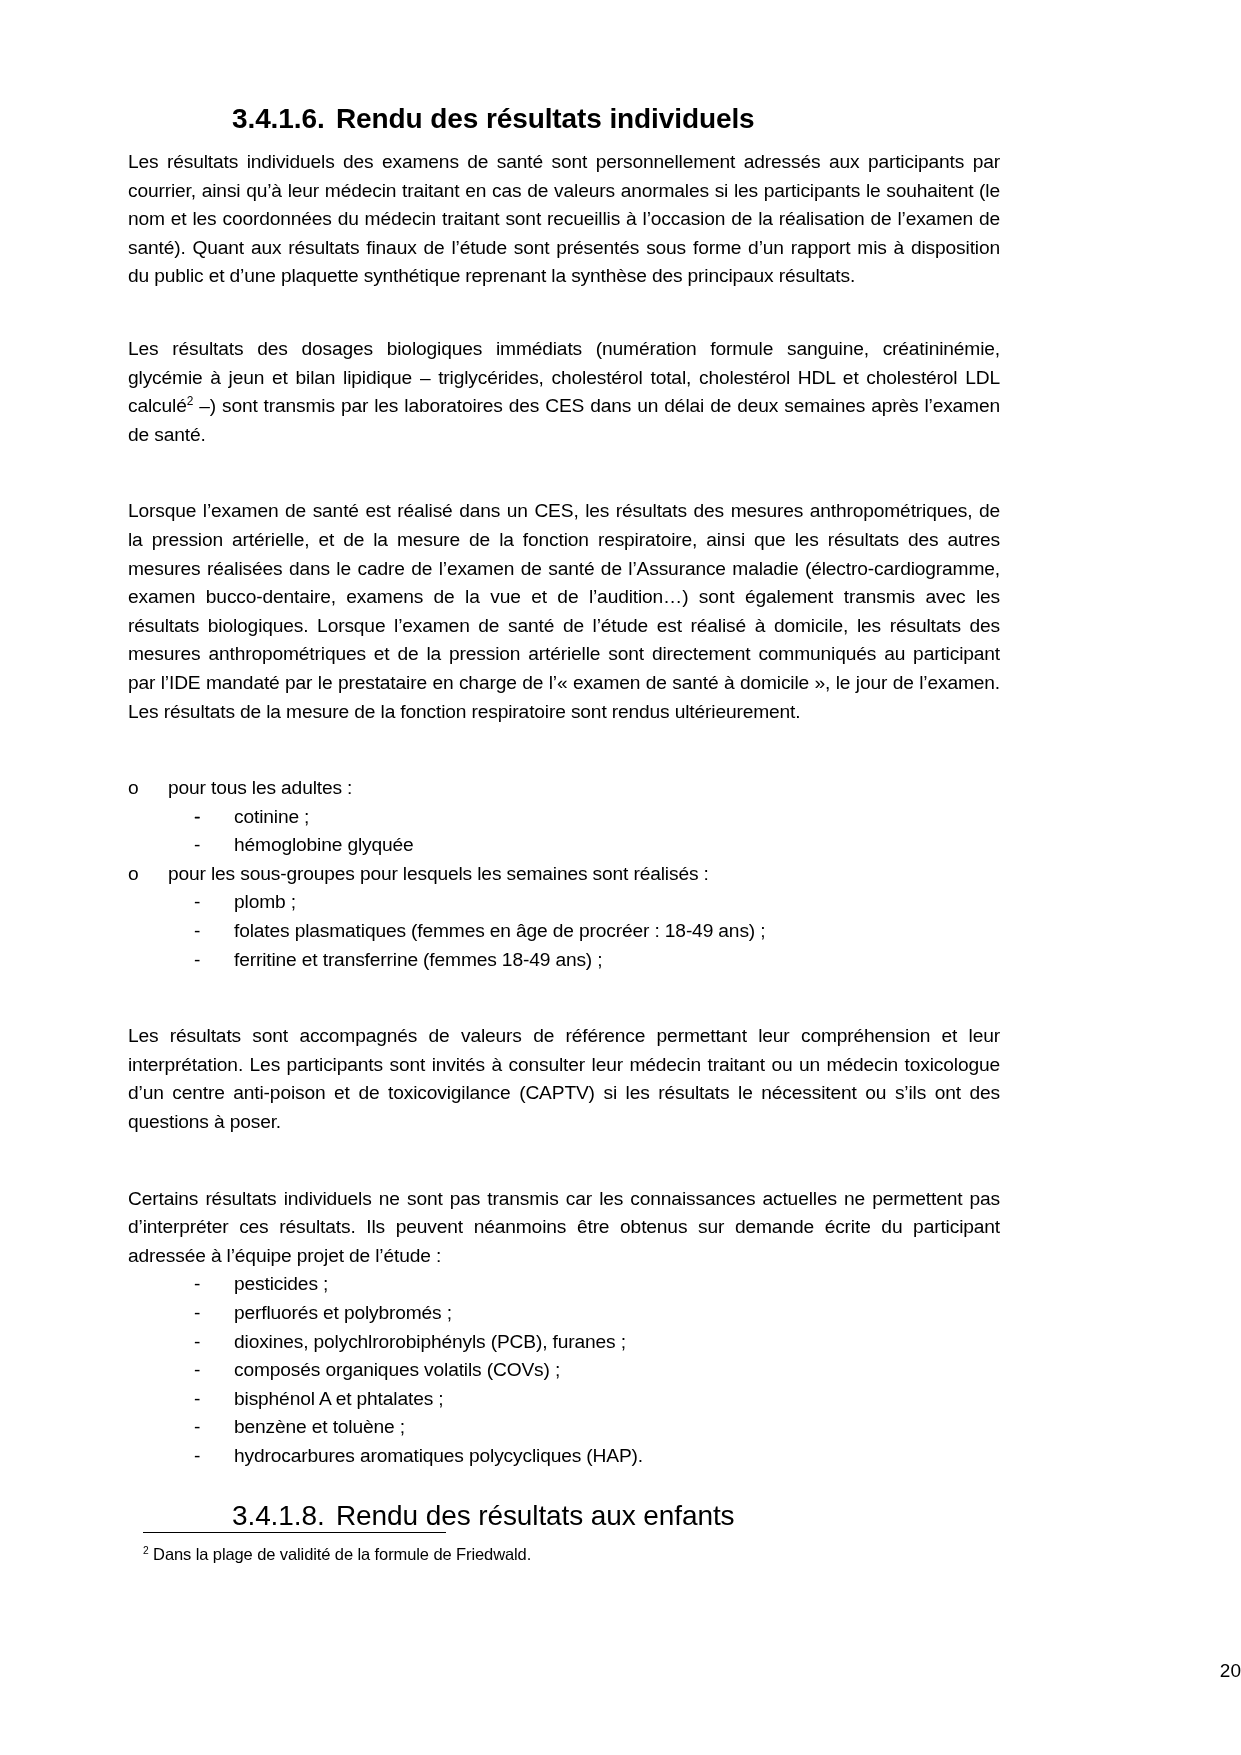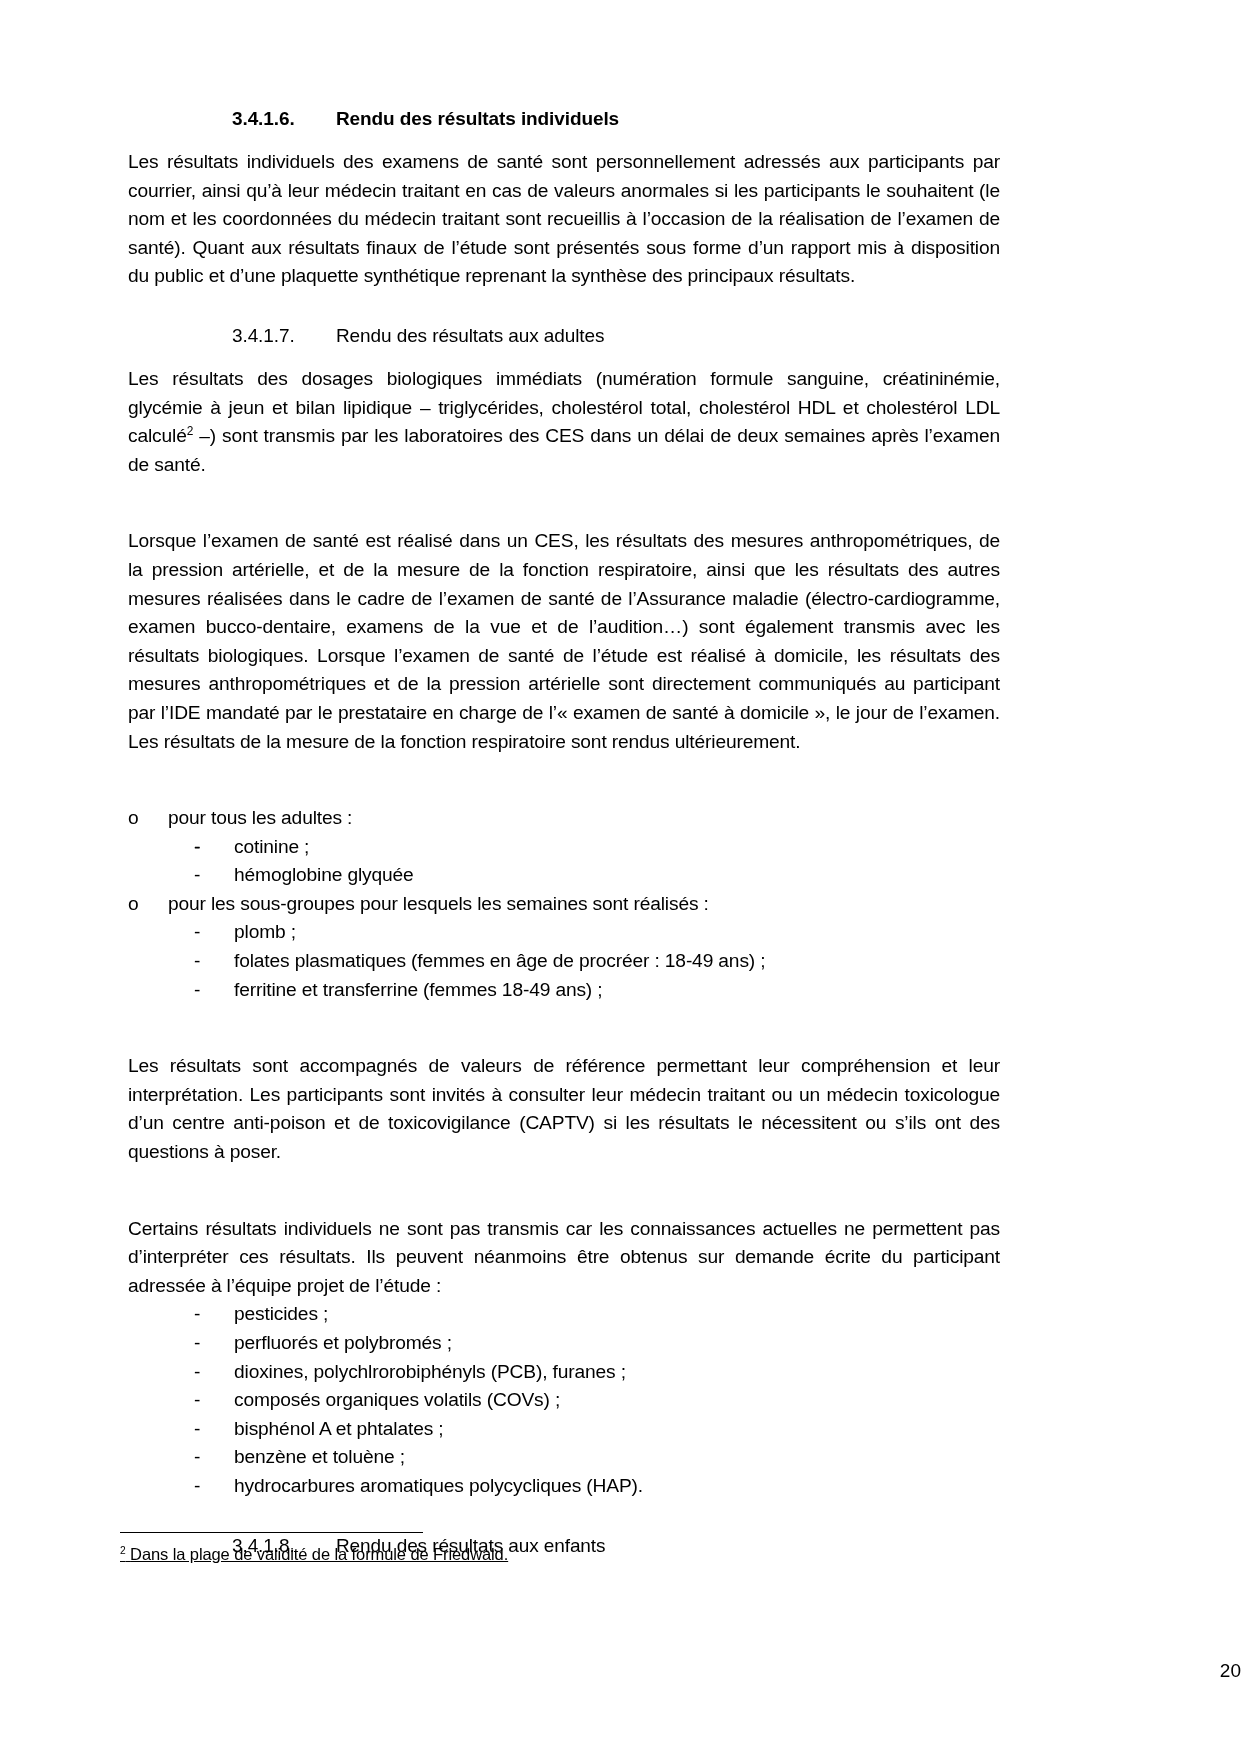--- a/index.html
+++ b/index.html
@@ -29,21 +29,21 @@
   .doc-text {
     font-family: "Liberation Sans Narrow", "Liberation Sans", sans-serif;
     font-size: 19.2px;
     line-height: 28.6px;
     text-align: justify;
     letter-spacing: -0.15px;
     transform-origin: left top;
   }
   .heading {
     font-family: "Liberation Sans Narrow", "Liberation Sans", sans-serif;
-    font-size: 19px;
+    font-size: 28px;
     line-height: 30px;
     margin: 0 0 10px 0;
     padding-left: 104px;
     letter-spacing: -0.1px;
   }
   .heading.bold { font-weight: bold; }
   .heading .num {
     display: inline-block;
     width: 104px;
   }
@@ -87,24 +87,23 @@
     top: 0;
     width: 20px;
   }
   sup.fn {
     font-size: 0.62em;
     vertical-align: super;
     line-height: 0;
   }
   .footnote-area {
     position: absolute;
-    left: 120px;
+    left: 143px;
     top: 1532px;
     width: 872px;
-    text-decoration: underline;
   }
   .fn-rule {
     width: 303px;
     height: 0;
     border-top: 1px solid #000000;
     margin: 0 0 10px 0;
   }
   .fn-text {
     font-family: "Liberation Sans Narrow", "Liberation Sans", sans-serif;
     font-size: 16.5px;
@@ -129,23 +128,20 @@
   <div class="content">
 
     <div class="heading bold">
       <span class="num">3.4.1.6.</span><span>Rendu des résultats individuels</span>
     </div>
 
     <p class="doc-text para">Les résultats individuels des examens de santé sont personnellement adressés aux participants par courrier, ainsi qu’à leur médecin traitant en cas de valeurs anormales si les participants le souhaitent (le nom et les coordonnées du médecin traitant sont recueillis à l’occasion de la réalisation de l’examen de santé). Quant aux résultats finaux de l’étude sont présentés sous forme d’un rapport mis à disposition du public et d’une plaquette synthétique reprenant la synthèse des principaux résultats.</p>
 
     <div class="gap-md"></div>
 
-    <div class="heading">
-      <span class="num">3.4.1.7.</span><span>Rendu des résultats aux adultes</span>
-    </div>
 
     <p class="doc-text para"><span>Les résultats des dosages biologiques immédiats (numération formule sanguine, créatininémie, glycémie à jeun et bilan lipidique – triglycérides, cholestérol total, cholestérol HDL et cholestérol LDL calculé</span><sup class="fn">2</sup><span> –) sont transmis par les laboratoires des CES dans un délai de deux semaines après l’examen de santé.</span></p>
 
     <div class="gap-lg"></div>
 
     <p class="doc-text para">Lorsque l’examen de santé est réalisé dans un CES, les résultats des mesures anthropométriques, de la pression artérielle, et de la mesure de la fonction respiratoire, ainsi que les résultats des autres mesures réalisées dans le cadre de l’examen de santé de l’Assurance maladie (électro-cardiogramme, examen bucco-dentaire, examens de la vue et de l’audition…) sont également transmis avec les résultats biologiques. Lorsque l’examen de santé de l’étude est réalisé à domicile, les résultats des mesures anthropométriques et de la pression artérielle sont directement communiqués au participant par l’IDE mandaté par le prestataire en charge de l’« examen de santé à domicile », le jour de l’examen. Les résultats de la mesure de la fonction respiratoire sont rendus ultérieurement.</p>
 
     <div class="gap-lg"></div>
 
 

